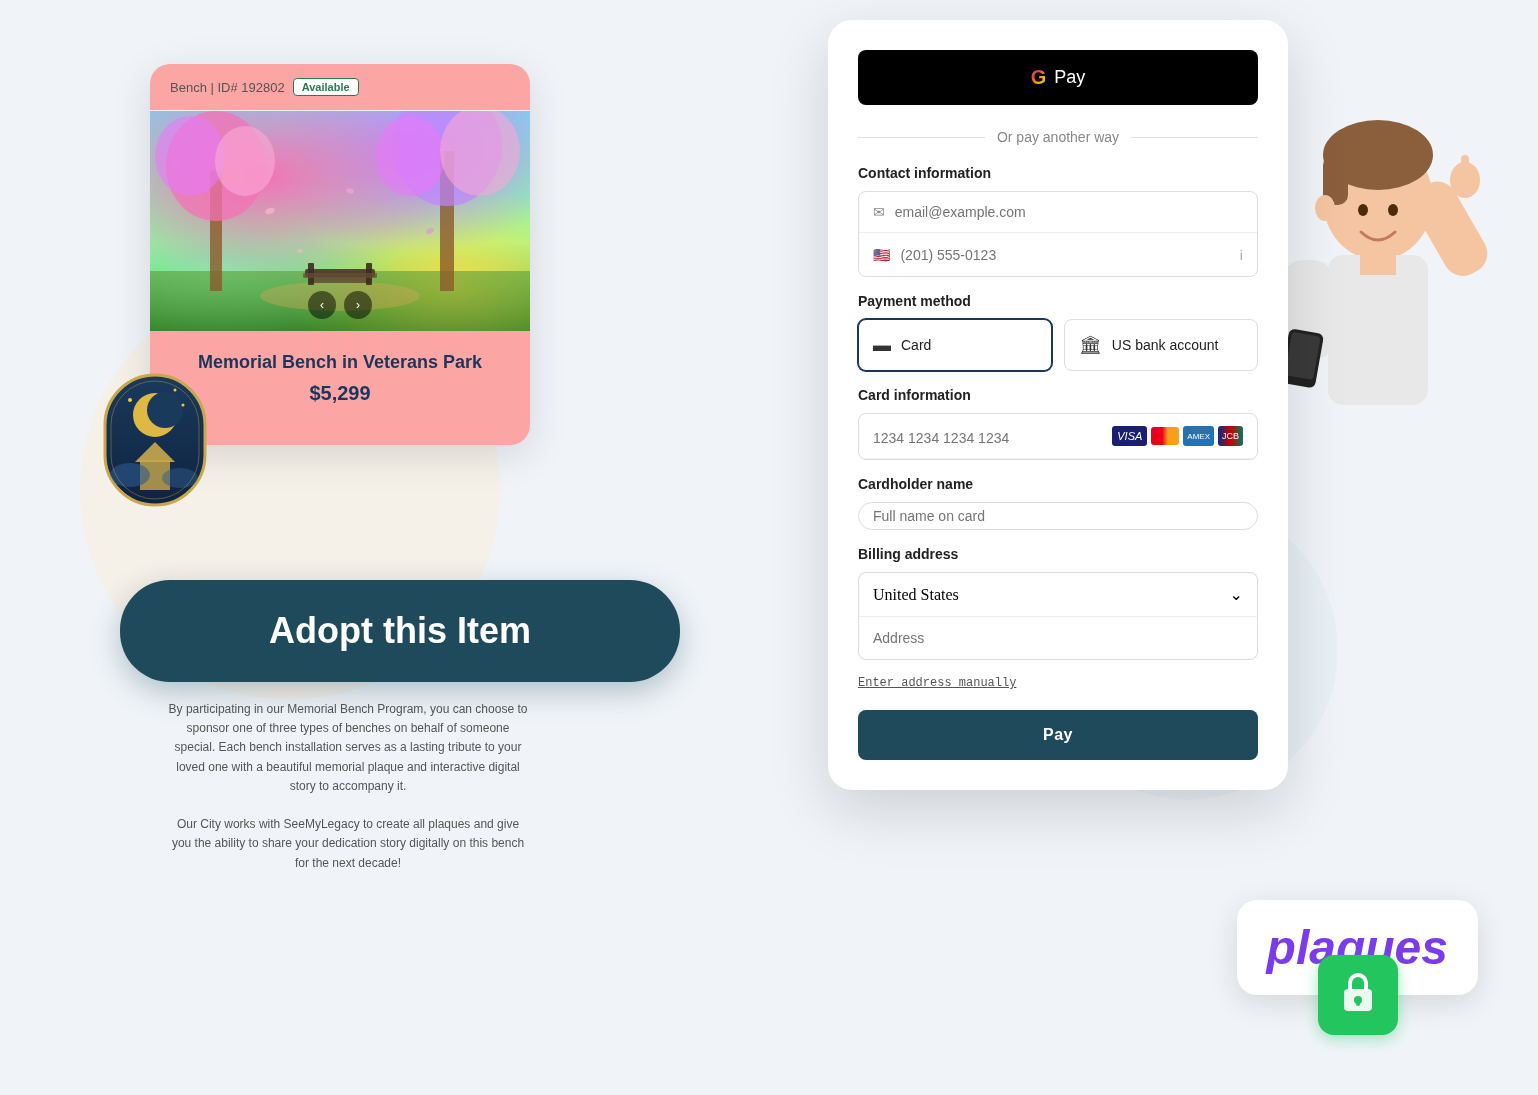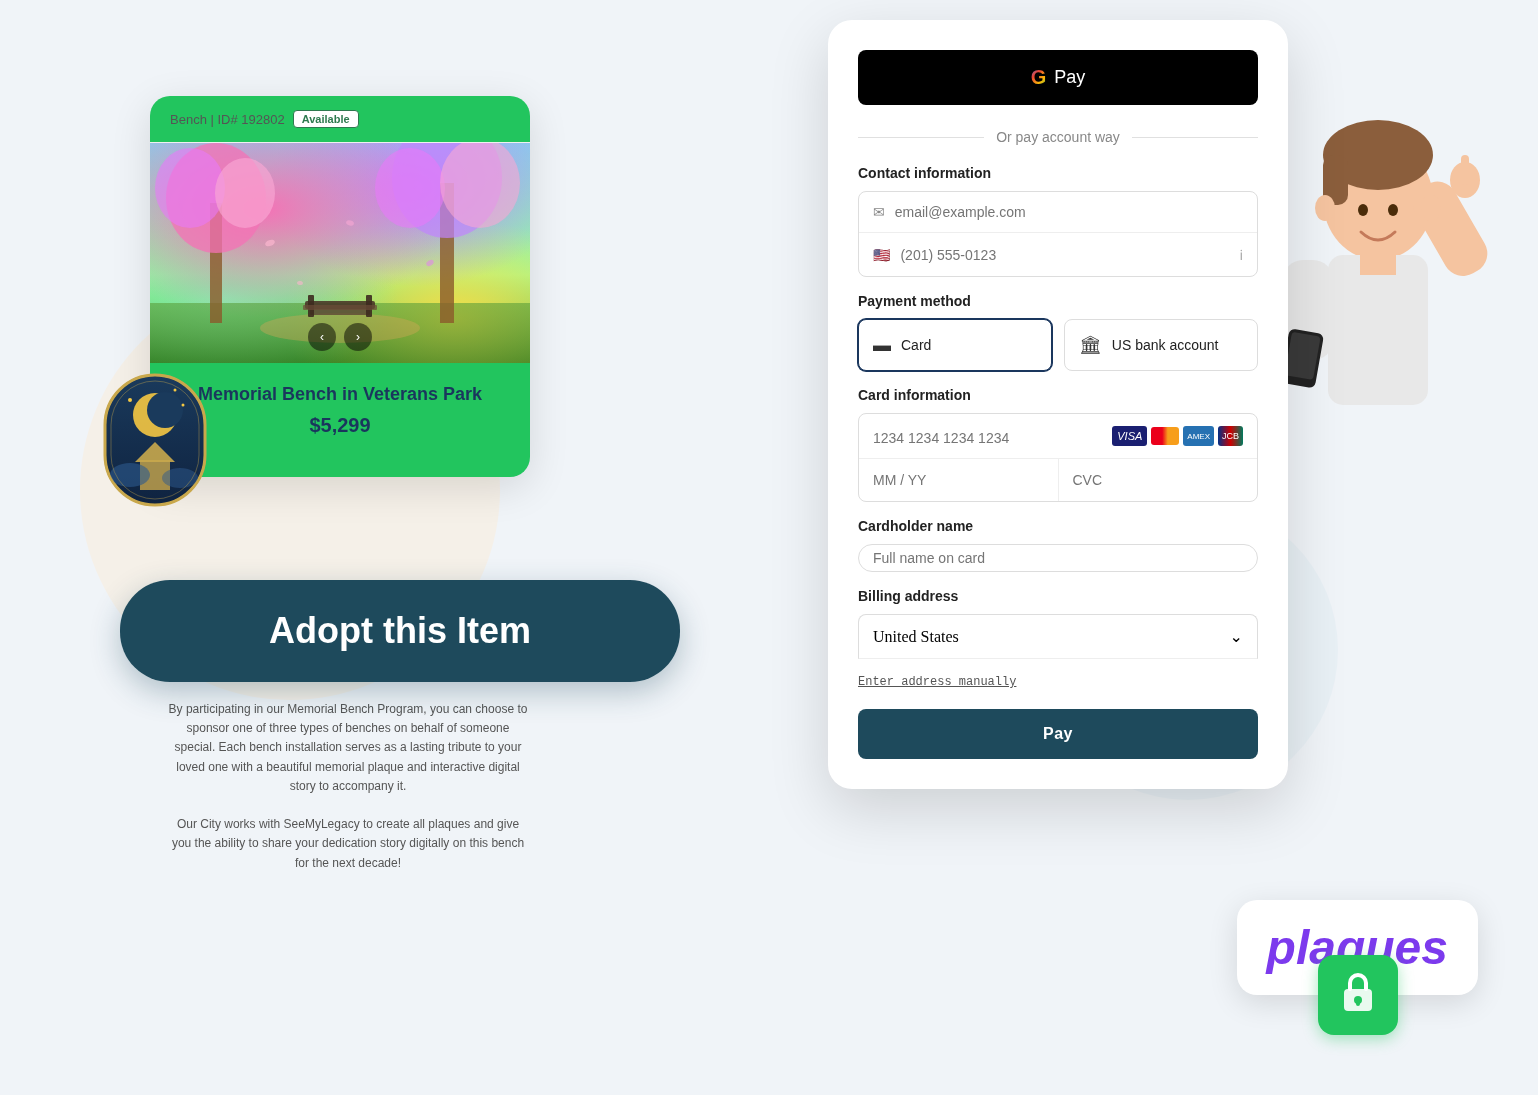--- a/index.html
+++ b/index.html
@@ -31,23 +31,23 @@
       border-radius: 50%;
       top: 500px;
       right: 200px;
       z-index: 0;
     }
 
     
     .product-card {
       position: absolute;
       left: 150px;
-      top: 96px;
+      top: 64px;
       width: 380px;
-      background: #22c55e;
+      background: #fca5a5;
       border-radius: 20px;
       box-shadow: 0 10px 40px rgba(0,0,0,0.12);
       overflow: hidden;
       z-index: 2;
     }
     .product-card-header {
       padding: 14px 20px;
       font-size: 13px;
       color: #555;
       display: flex;
@@ -589,21 +589,21 @@
 <div class="payment-modal">
   
   <button class="gpay-btn">
     <span class="gpay-g">G</span>
     <span class="gpay-text">Pay</span>
   </button>
 
   
   <div class="divider">
     <div class="divider-line"></div>
-    <span class="divider-text">Or pay account way</span>
+    <span class="divider-text">Or pay another way</span>
     <div class="divider-line"></div>
   </div>
 
   
   <div class="section-label">Contact information</div>
   <div class="input-group">
     <div class="input-row">
       <span class="input-icon">✉</span>
       <input type="email" placeholder="email@example.com" style="">
     </div>
@@ -632,44 +632,39 @@
   <div class="card-input-group">
     <div class="card-number-row">
       <input class="card-number-input" type="text" placeholder="1234 1234 1234 1234" style="">
       <div class="card-logos">
         <span class="card-logo visa-logo">VISA</span>
         <span class="card-logo mc-logo"></span>
         <span class="card-logo amex-logo">AMEX</span>
         <span class="card-logo jcb-logo">JCB</span>
       </div>
     </div>
-    <div class="card-bottom-row">
-      <div class="card-expiry">
-        <input type="text" placeholder="MM / YY" style="">
-      </div>
-      <div class="card-cvc">
-        <input type="text" placeholder="CVC" style="">
-      </div>
-    </div>
   </div>
 
   
   <div class="cardholder-section">
     <div class="section-label">Cardholder name</div>
     <div class="single-input">
       <input type="text" placeholder="Full name on card" style="">
     </div>
   </div>
 
   
   <div class="billing-section">
     <div class="section-label">Billing address</div>
     <div class="country-select">
       <span>United States</span>
       <span>⌄</span>
+    </div>
+    <div class="address-input">
+      <input type="text" placeholder="Address" style="">
     </div>
   </div>
 
   
   <span class="manual-address-link">Enter address manually</span>
 
   
   <button class="pay-button">
     <span>Pay</span>
   </button>

